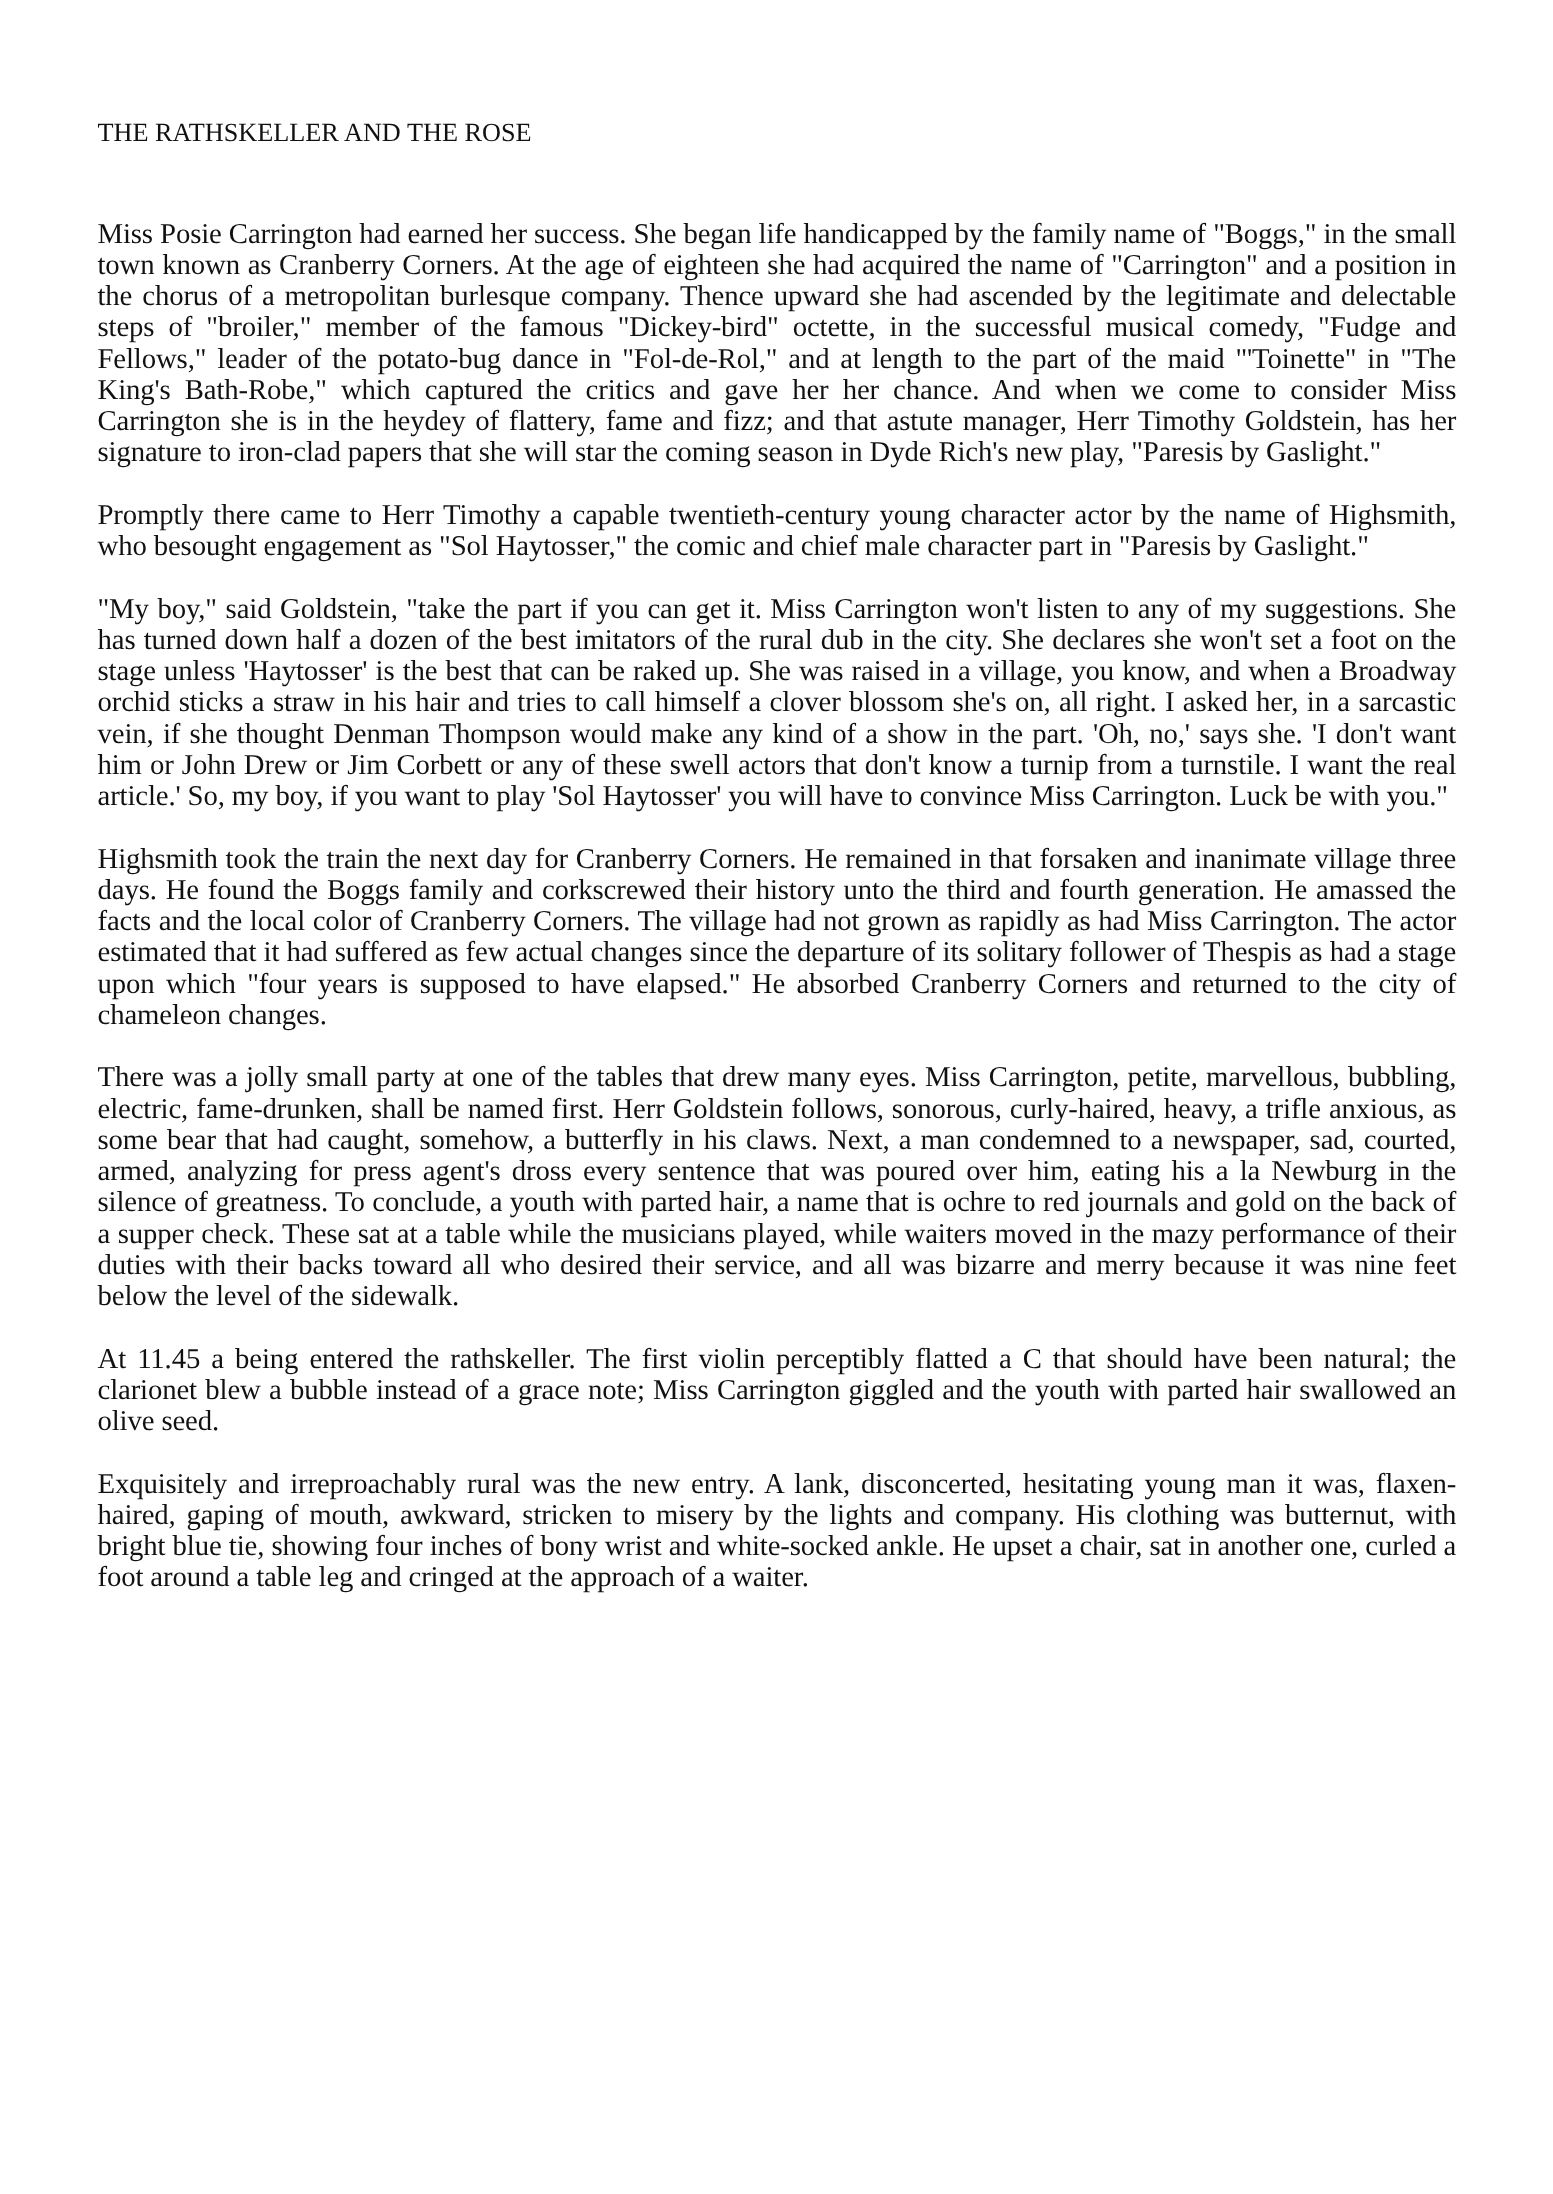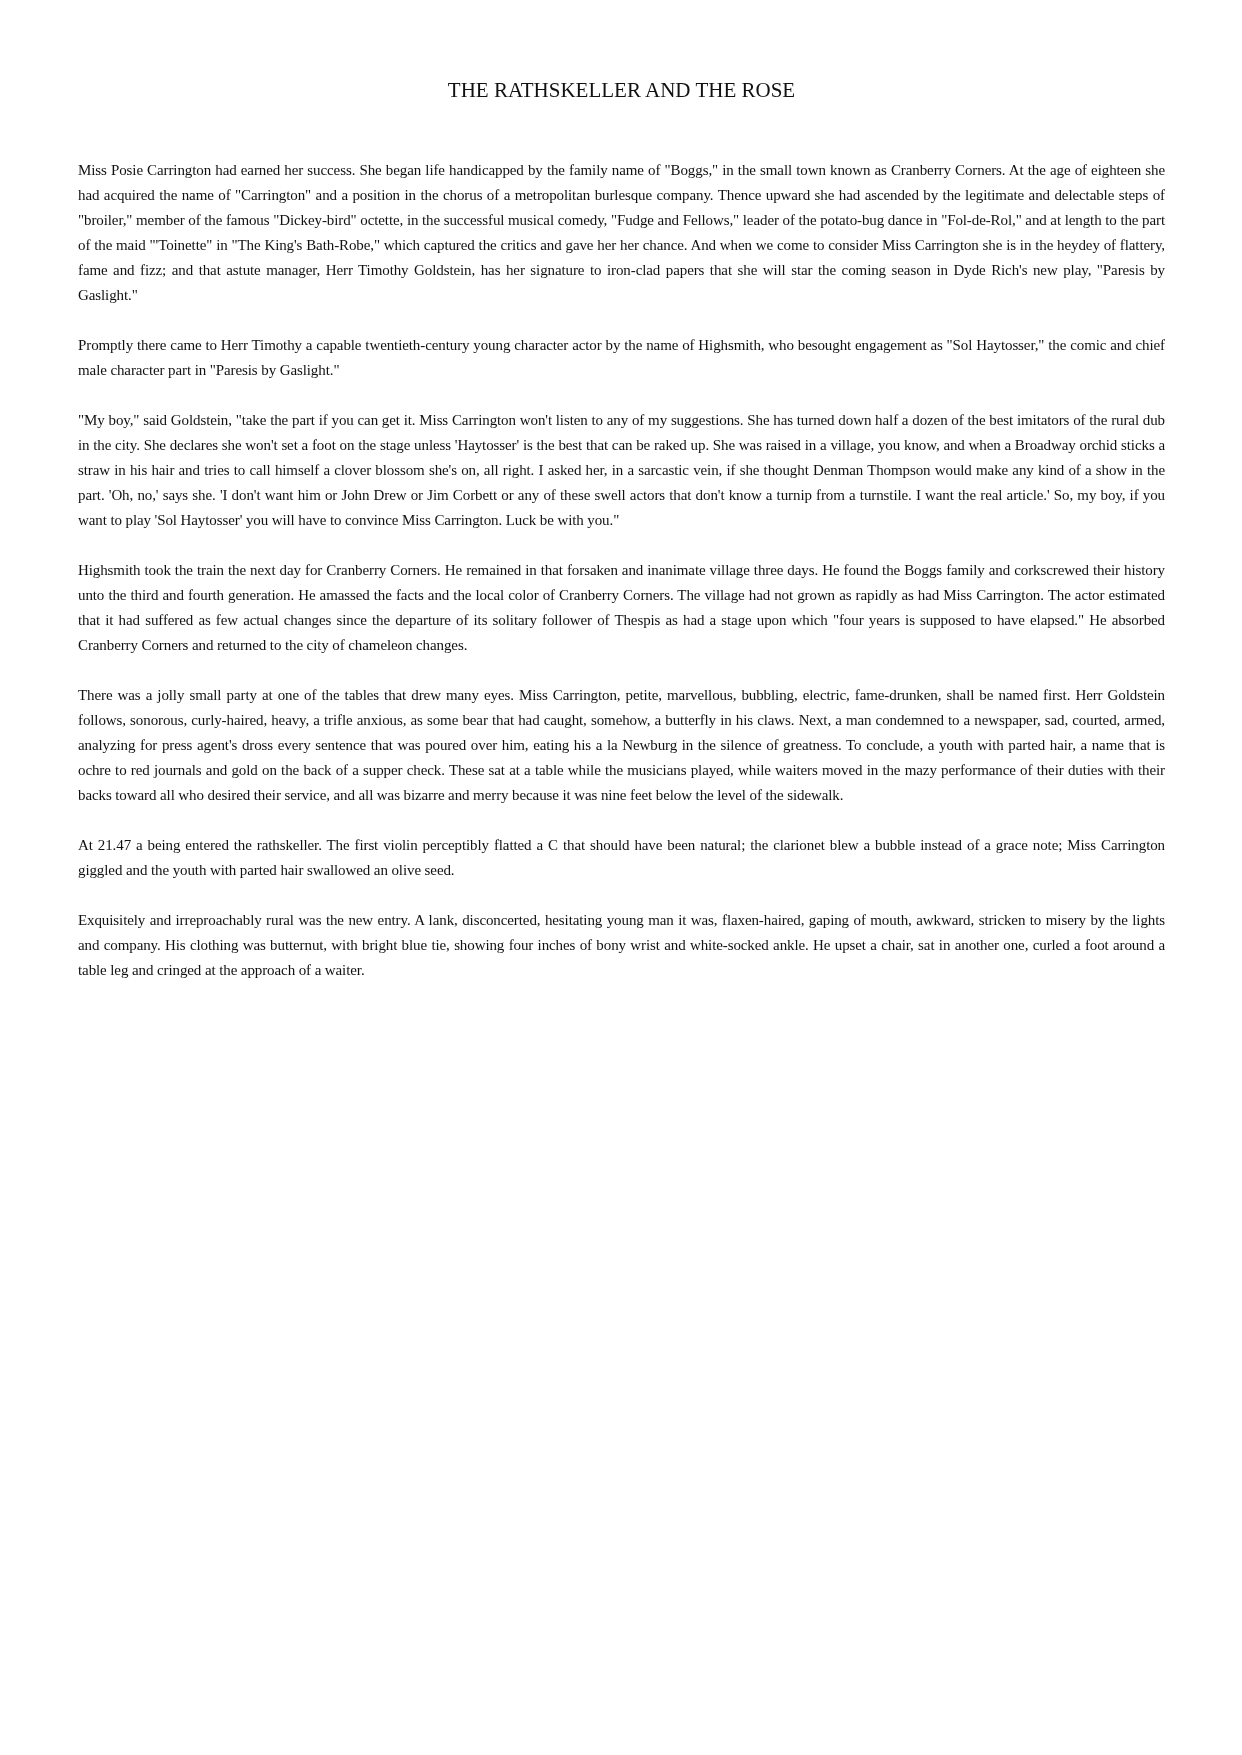--- a/index.html
+++ b/index.html
@@ -17,38 +17,37 @@
     }
     .page {
       position: absolute;
       left: 78px;
       top: 78px;
       width: 1087px;
     }
     .title {
       font-size: 21px;
       line-height: 25px;
-      margin: 0 0 55px 0;
+      margin: 16px 0 55px 0;
       font-weight: normal;
       letter-spacing: 0;
-      text-align: center;
     }
     .para {
-      font-size: 15px;
+      font-size: 23px;
       line-height: 25px;
       text-align: justify;
       margin: 0 0 25px 0;
       letter-spacing: -0.1px;
     }
   </style>
 </head>
 <body>
 
 <div class="page">
   <div class="title">THE RATHSKELLER AND THE ROSE</div>
   <p class="para">Miss Posie Carrington had earned her success. She began life handicapped by the family name of "Boggs," in the small town known as Cranberry Corners. At the age of eighteen she had acquired the name of "Carrington" and a position in the chorus of a metropolitan burlesque company. Thence upward she had ascended by the legitimate and delectable steps of "broiler," member of the famous "Dickey-bird" octette, in the successful musical comedy, "Fudge and Fellows," leader of the potato-bug dance in "Fol-de-Rol," and at length to the part of the maid "'Toinette" in "The King's Bath-Robe," which captured the critics and gave her her chance. And when we come to consider Miss Carrington she is in the heydey of flattery, fame and fizz; and that astute manager, Herr Timothy Goldstein, has her signature to iron-clad papers that she will star the coming season in Dyde Rich's new play, "Paresis by Gaslight."</p>
   <p class="para">Promptly there came to Herr Timothy a capable twentieth-century young character actor by the name of Highsmith, who besought engagement as "Sol Haytosser," the comic and chief male character part in "Paresis by Gaslight."</p>
   <p class="para">"My boy," said Goldstein, "take the part if you can get it. Miss Carrington won't listen to any of my suggestions. She has turned down half a dozen of the best imitators of the rural dub in the city. She declares she won't set a foot on the stage unless 'Haytosser' is the best that can be raked up. She was raised in a village, you know, and when a Broadway orchid sticks a straw in his hair and tries to call himself a clover blossom she's on, all right. I asked her, in a sarcastic vein, if she thought Denman Thompson would make any kind of a show in the part. 'Oh, no,' says she. 'I don't want him or John Drew or Jim Corbett or any of these swell actors that don't know a turnip from a turnstile. I want the real article.' So, my boy, if you want to play 'Sol Haytosser' you will have to convince Miss Carrington. Luck be with you."</p>
   <p class="para">Highsmith took the train the next day for Cranberry Corners. He remained in that forsaken and inanimate village three days. He found the Boggs family and corkscrewed their history unto the third and fourth generation. He amassed the facts and the local color of Cranberry Corners. The village had not grown as rapidly as had Miss Carrington. The actor estimated that it had suffered as few actual changes since the departure of its solitary follower of Thespis as had a stage upon which "four years is supposed to have elapsed." He absorbed Cranberry Corners and returned to the city of chameleon changes.</p>
   <p class="para">There was a jolly small party at one of the tables that drew many eyes. Miss Carrington, petite, marvellous, bubbling, electric, fame-drunken, shall be named first. Herr Goldstein follows, sonorous, curly-haired, heavy, a trifle anxious, as some bear that had caught, somehow, a butterfly in his claws. Next, a man condemned to a newspaper, sad, courted, armed, analyzing for press agent's dross every sentence that was poured over him, eating his a la Newburg in the silence of greatness. To conclude, a youth with parted hair, a name that is ochre to red journals and gold on the back of a supper check. These sat at a table while the musicians played, while waiters moved in the mazy performance of their duties with their backs toward all who desired their service, and all was bizarre and merry because it was nine feet below the level of the sidewalk.</p>
-  <p class="para">At 21.47 a being entered the rathskeller. The first violin perceptibly flatted a C that should have been natural; the clarionet blew a bubble instead of a grace note; Miss Carrington giggled and the youth with parted hair swallowed an olive seed.</p>
+  <p class="para">At 11.45 a being entered the rathskeller. The first violin perceptibly flatted a C that should have been natural; the clarionet blew a bubble instead of a grace note; Miss Carrington giggled and the youth with parted hair swallowed an olive seed.</p>
   <p class="para">Exquisitely and irreproachably rural was the new entry. A lank, disconcerted, hesitating young man it was, flaxen-haired, gaping of mouth, awkward, stricken to misery by the lights and company. His clothing was butternut, with bright blue tie, showing four inches of bony wrist and white-socked ankle. He upset a chair, sat in another one, curled a foot around a table leg and cringed at the approach of a waiter.</p>
 </div>
 
 </body></html>

